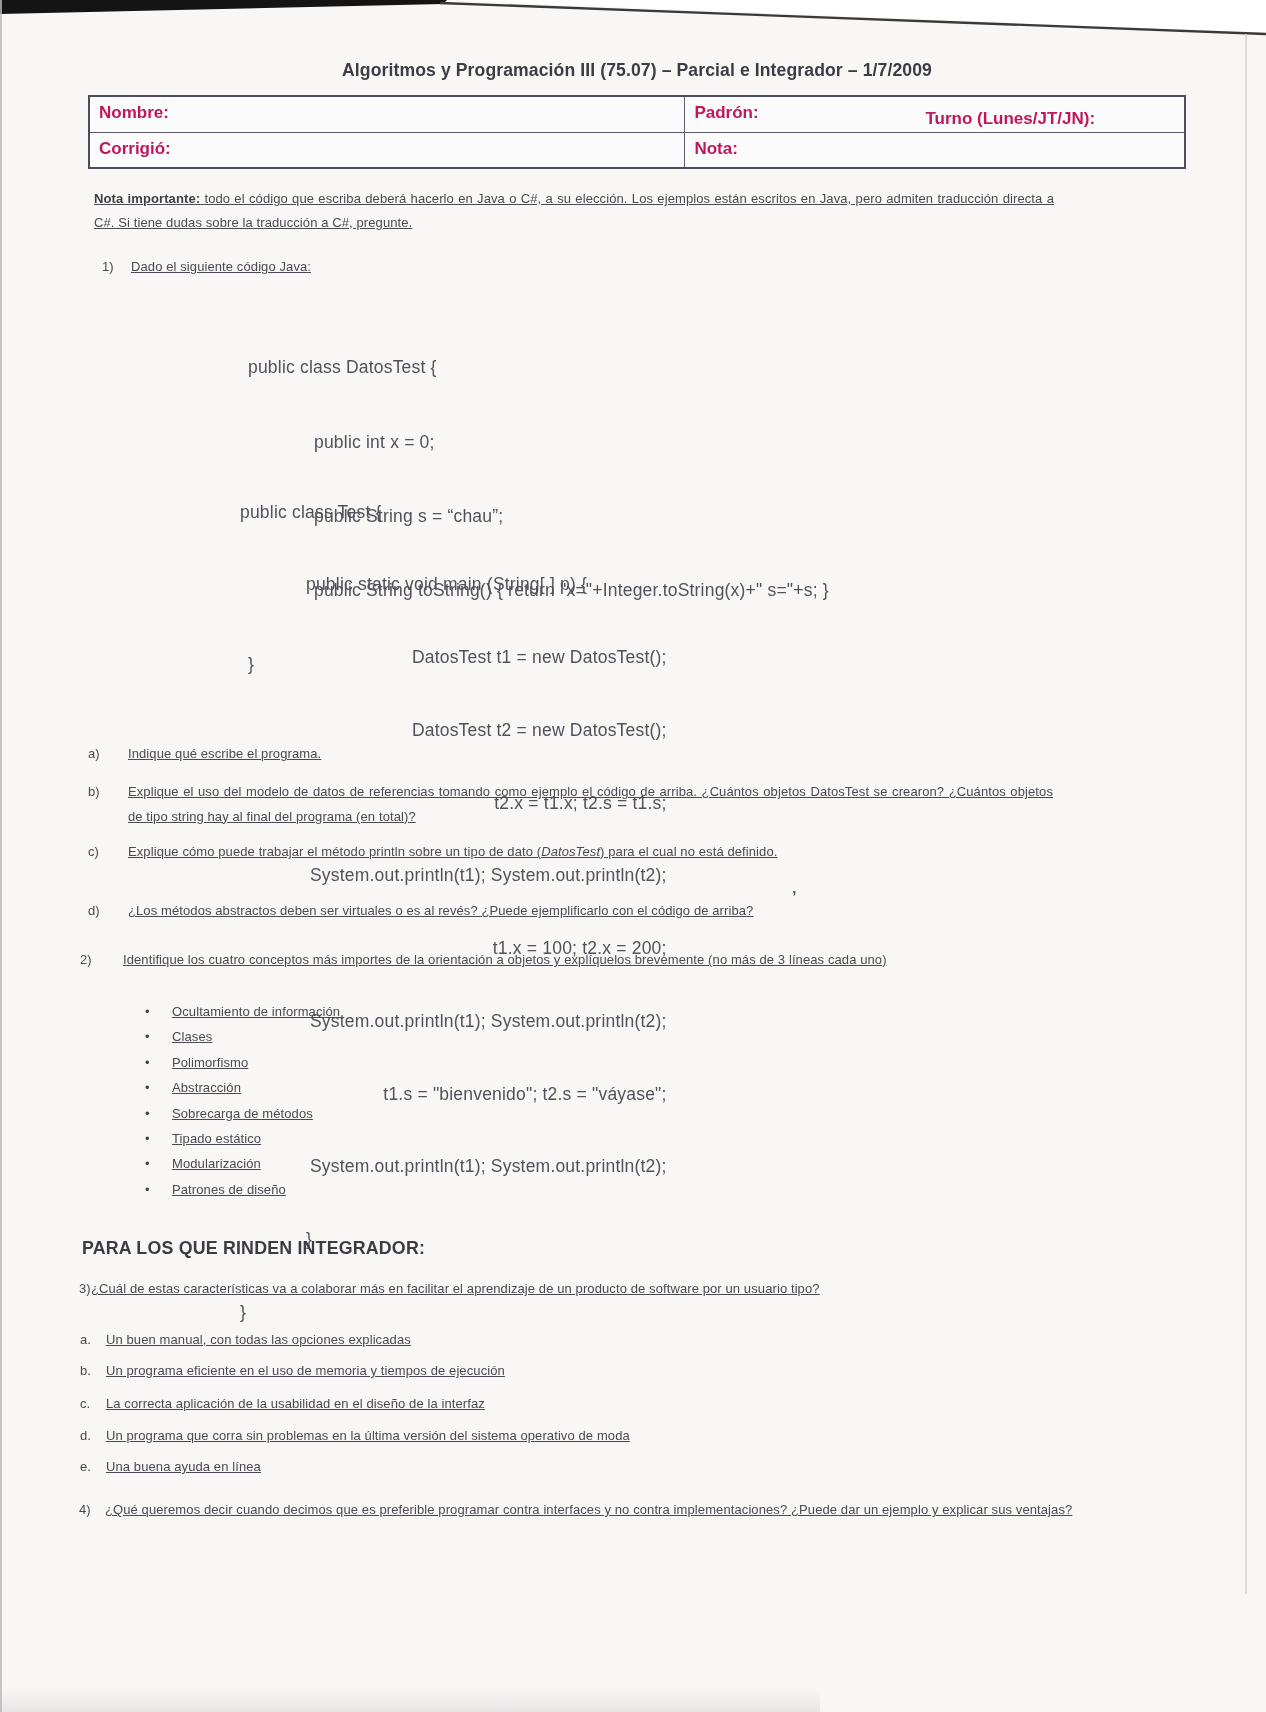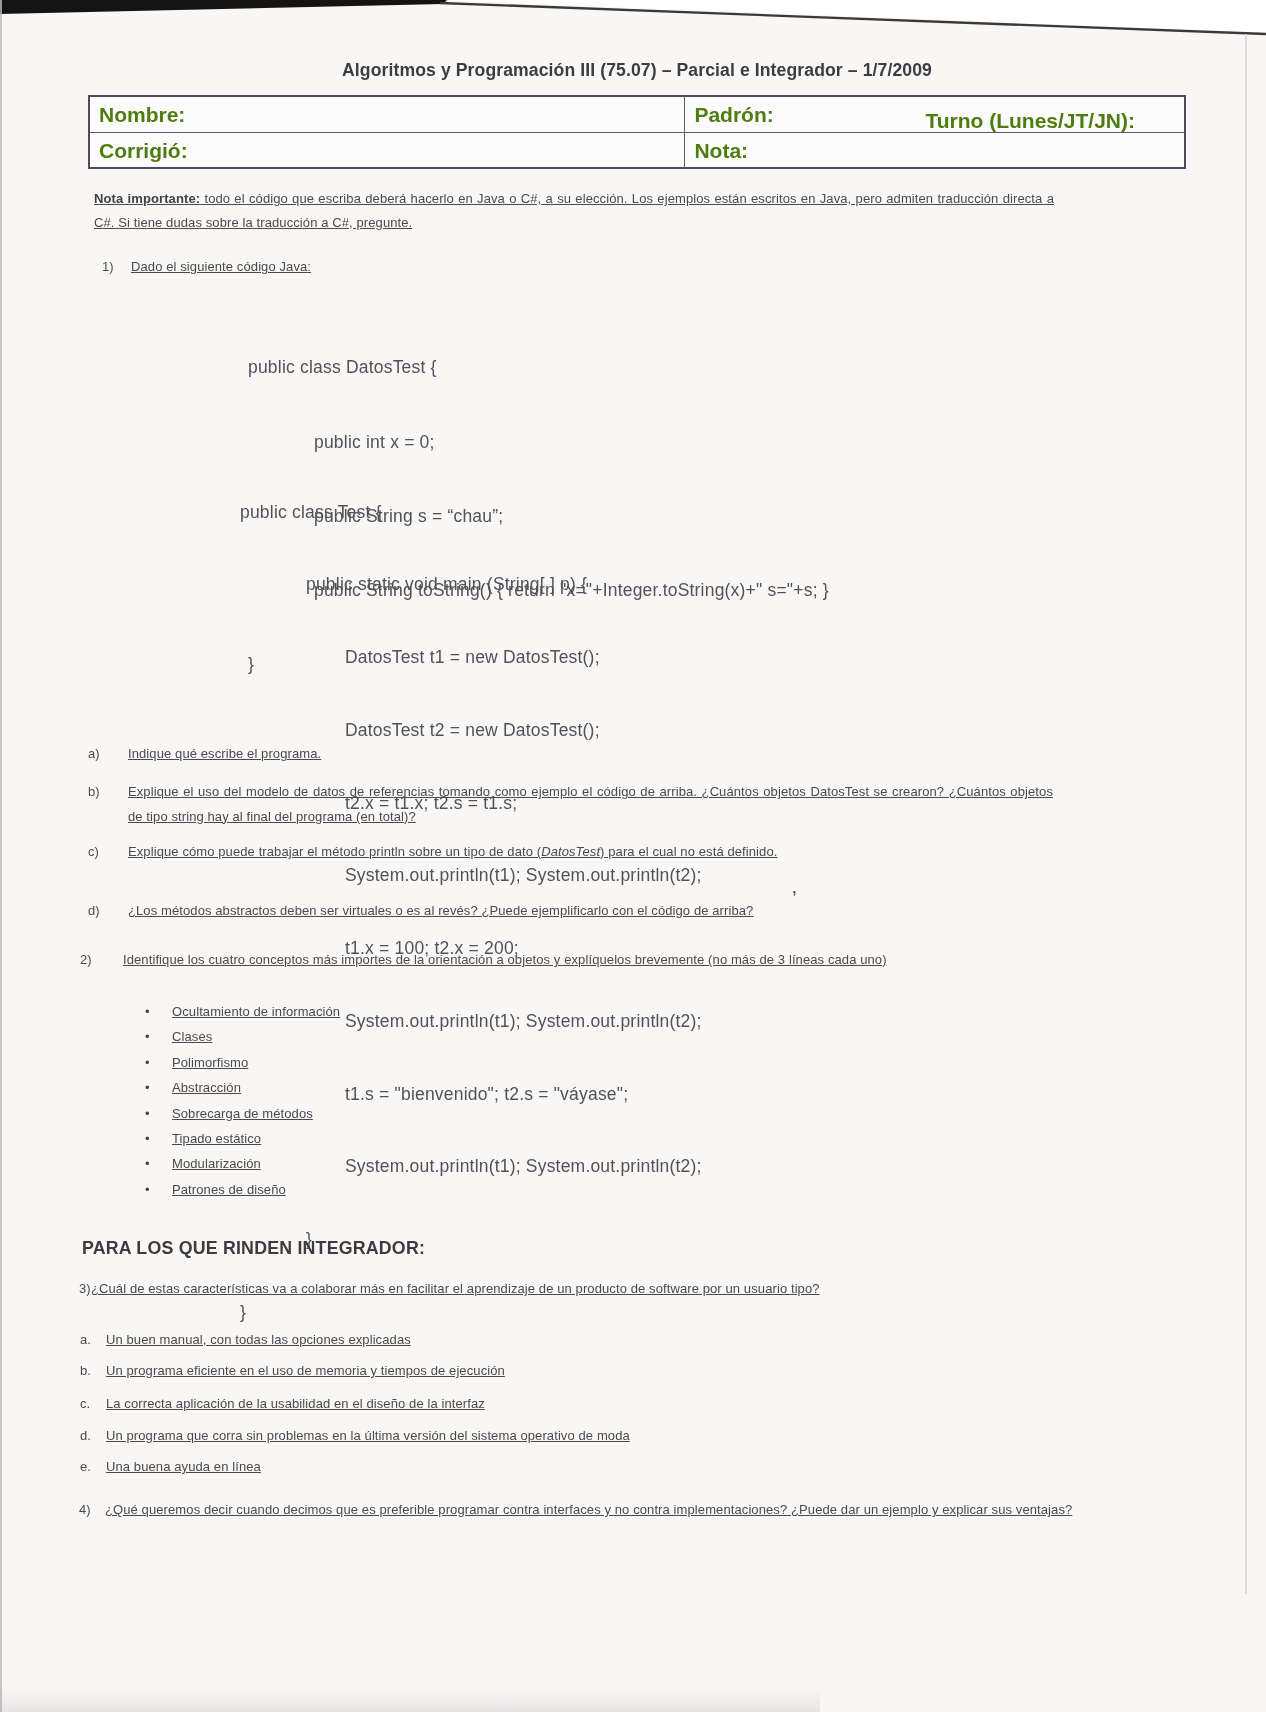--- a/index.html
+++ b/index.html
@@ -18,21 +18,21 @@
   #edge-right{left:1245px;top:34px;width:2px;height:1560px;background:#dcd5da;opacity:.85;}
   #bottom-smudge{left:0;top:1688px;width:820px;height:24px;
     background:linear-gradient(to top, rgba(168,158,166,.22), rgba(168,158,166,0));}
   #ink-mark{left:792px;top:886px;font-size:21px;color:#4a4a52;}
   
   #title{left:88px;top:60px;width:1098px;text-align:center;
     font-weight:bold;font-size:17.6px;color:#3c3d44;letter-spacing:.1px;}
   #hdr-table{left:88px;top:95px;width:1098px;border-collapse:collapse;
     background:#fcfbfb;}
   #hdr-table td{border:1.5px solid #5c5c6e;vertical-align:top;
-    font-weight:bold;font-size:21px;color:#4d7c0f;
+    font-weight:bold;font-size:17px;color:#be185d;
     padding:6px 0 0 9px;height:36px;box-sizing:border-box;position:relative;}
   #hdr-table{border:2px solid #4c4c5a;}
   #hdr-table .c1{width:597px;}
   #hdr-table .c2{width:501px;}
   .turno{position:absolute;left:240px;top:12px;white-space:nowrap;}
   
   .txt{font-size:13px;line-height:24px;letter-spacing:.1px;color:#494a51;text-decoration:underline;}
   .just{text-align:justify;}
   #note{left:94px;top:187px;width:960px;line-height:23.5px;}
   #note b{color:#3f4046;}
@@ -46,21 +46,21 @@
   #q3{left:79px;top:1277px;width:1031px;line-height:23px;}
   #q3 .qtext{margin-left:12px;}
   #q4{left:79px;top:1498px;width:1001px;line-height:23.5px;}
   #q4 .qtext{margin-left:26px;}
   
   .code{font-size:17.5px;color:#50525b;letter-spacing:.2px;white-space:pre;}
   #code1{left:240px;top:306px;line-height:24.7px;margin-left:8px;}
   #code2{left:240px;top:451px;line-height:24.25px;}
   .i0{margin-left:0;}
   .i1{margin-left:66px;}
-  .i2{margin-left:105px;}
+  .i2{margin-left:70px;text-align:right;}
   
   .sub{left:88px;width:965px;}
   .sub .slbl{position:absolute;left:0;top:0;}
   .sub .stxt{margin-left:40px;}
   #sub-a{top:742px;}
   #sub-b{top:780px;line-height:24.5px;}
   #sub-c{top:840px;line-height:23.3px;}
   #sub-d{top:899px;}
   
   #bullets{left:145px;top:999px;line-height:25.4px;}

